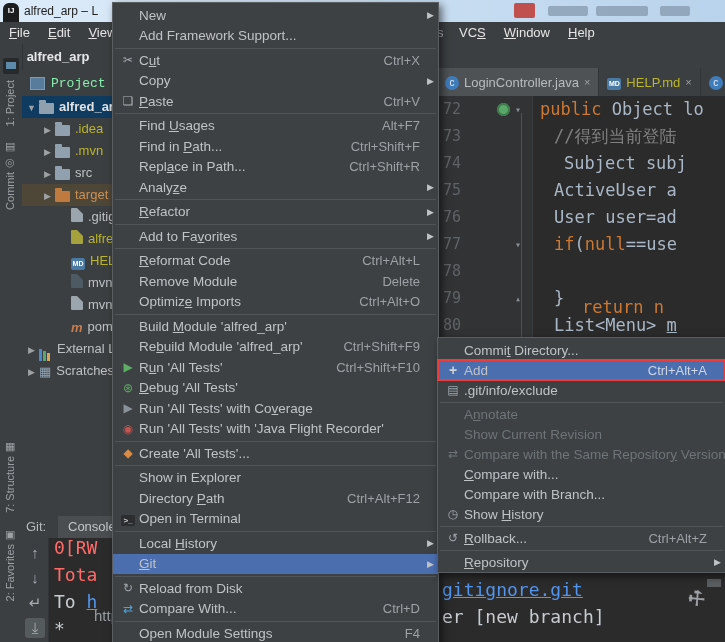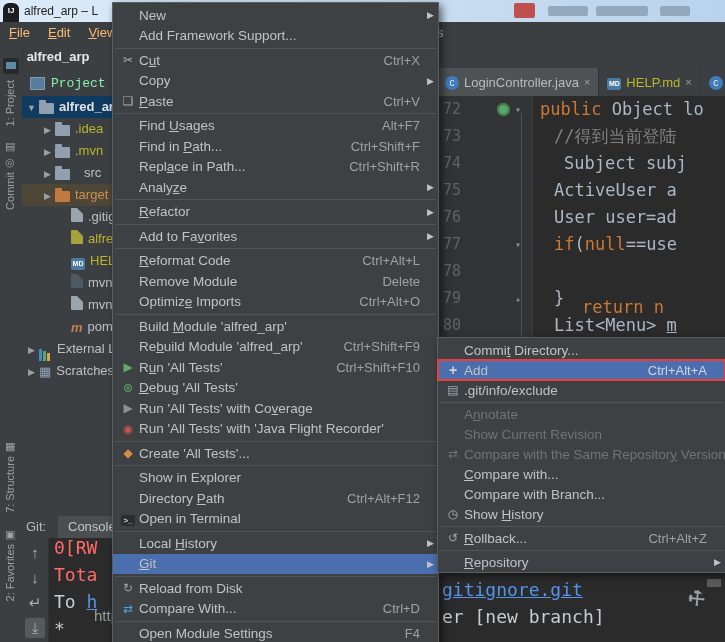--- a/index.html
+++ b/index.html
@@ -9,21 +9,21 @@
 
   
   #titlebar{left:0;top:0;width:725px;height:22px;
     background:linear-gradient(90deg,#dcebf9 0%,#cfe2f4 40%,#b9d3ec 100%);}
   #app-badge{left:3px;top:3px;width:16px;height:28px;background:#1b1d1e;border-radius:6px;
     color:#fff;font-size:8px;font-weight:bold;text-align:center;line-height:16px;}
   #title-text{left:24px;top:4px;color:#222;font-size:12px;white-space:nowrap;}
   .smudge{top:6px;height:10px;background:#7d8fa3;opacity:.65;border-radius:2px;}
   #red-ico{left:514px;top:3px;width:21px;height:15px;background:#c0504d;border-radius:2px;}
   #menubar{left:0;top:22px;width:725px;height:22px;background:#3c3f41;border-bottom:1px solid #333638;}
-  .mb-item{display:inline-block;color:#fdba74;font-size:13px;padding:3px 9px;}
+  .mb-item{display:inline-block;color:#e5e5e5;font-size:13px;padding:3px 9px;}
   .mb-item .u{text-decoration:underline;}
   #mb-frag{left:437px;top:25px;color:#bbbec2;font-size:13px;}
   #toolbar{left:0;top:44px;width:725px;height:26px;background:#3c3f41;border-bottom:1px solid #323537;}
   .folder-ico{position:relative;display:inline-block;width:15px;height:11px;background:#90a0ae;border-radius:1px;vertical-align:middle;}
   .folder-ico:before{content:"";position:absolute;left:0;top:-3px;width:7px;height:3px;background:inherit;border-radius:1px 1px 0 0;}
   #tb-project{left:8px;top:49px;color:#e4e6e8;font-size:13px;font-weight:bold;}
 
   
   #stripe{left:0;top:44px;width:22px;height:598px;background:#3c3f41;border-right:1px solid #323537;}
   .vlabel{writing-mode:vertical-rl;transform:rotate(180deg);color:#9da1a5;font-size:11px;white-space:nowrap;}
@@ -110,20 +110,21 @@
     <div id="red-ico" class="abs"></div>
     <div class="abs smudge" style="left:548px;width:40px;"></div>
     <div class="abs smudge" style="left:596px;width:52px;"></div>
     <div class="abs smudge" style="left:660px;width:30px;"></div>
   </div>
 
   <div id="menubar" class="abs">
     <span id="mb-left"><span class="mb-item"><span class="u">F</span>ile</span><span class="mb-item"><span class="u">E</span>dit</span><span class="mb-item"><span class="u">V</span>iew</span></span>
   </div>
   <div id="mb-frag" class="abs">s</div>
+  <div class="abs" id="mb-right-wrap" style="left:450px;top:22px;"><span id="mb-right-inner"><span class="mb-item">VC<span class="u">S</span></span><span class="mb-item"><span class="u">W</span>indow</span><span class="mb-item"><span class="u">H</span>elp</span></span></div>
 
   <div id="toolbar" class="abs"></div>
   <div id="tb-project" class="abs"><span class="folder-ico"></span>&nbsp;<span>alfred_arp</span></div>
 
   <div id="stripe" class="abs"></div>
   <div id="tool-sq" class="abs"></div>
   <div class="abs vlabel" style="left:4px;top:80px;">1: Project</div>
   <div class="abs stripe-ico" style="top:140px;">▤</div>
   <div class="abs stripe-ico" style="top:156px;">◎</div>
   <div class="abs vlabel" style="left:4px;top:172px;">Commit</div>
@@ -131,21 +132,21 @@
   <div class="abs vlabel" style="left:4px;top:456px;">7: Structure</div>
   <div class="abs stripe-ico" style="top:528px;">▣</div>
   <div class="abs vlabel" style="left:4px;top:544px;">2: Favorites</div>
 
   <div id="project-panel" class="abs">
     <div id="pp-header"><span class="hdr-ico"></span><span>Project</span></div>
     <div id="tree">
         <div class="tree-row sel" style="padding-left: 4px;"><span class="tr-arrow">▼</span><span class="tr-ico"><span class="folder-ico"></span></span><span style="color: rgb(223, 225, 227); font-weight: bold;">alfred_arp</span></div>
         <div class="tree-row" style="padding-left: 20px;"><span class="tr-arrow">▶</span><span class="tr-ico"><span class="folder-ico"></span></span><span style="color: rgb(187, 181, 41);">.idea</span></div>
         <div class="tree-row" style="padding-left: 20px;"><span class="tr-arrow">▶</span><span class="tr-ico"><span class="folder-ico"></span></span><span style="color: rgb(187, 181, 41);">.mvn</span></div>
-        <div class="tree-row" style="padding-left: 20px;"><span class="tr-arrow">▶</span><span class="tr-ico"><span class="folder-ico"></span></span><span style="color: rgb(189, 192, 195); margin-left: 9px;">src</span></div>
+        <div class="tree-row" style="padding-left: 20px;"><span class="tr-arrow">▶</span><span class="tr-ico"><span class="folder-ico"></span></span><span style="color: rgb(189, 192, 195);">src</span></div>
         <div class="tree-row warm" style="padding-left: 20px;"><span class="tr-arrow">▶</span><span class="tr-ico"><span class="folder-ico" style="background: rgb(192, 122, 63);"></span></span><span style="color: rgb(204, 145, 87);">target</span></div>
         <div class="tree-row" style="padding-left: 36px;"><span class="tr-arrow"></span><span class="tr-ico"><span class="file-ico"></span></span><span style="color: rgb(189, 192, 195);">.gitignore</span></div>
         <div class="tree-row" style="padding-left: 36px;"><span class="tr-arrow"></span><span class="tr-ico"><span class="file-ico" style="background: rgb(165, 161, 60);"></span></span><span style="color: rgb(187, 181, 41);">alfred_arp.iml</span></div>
         <div class="tree-row" style="padding-left: 36px;"><span class="tr-arrow"></span><span class="tr-ico"><span class="badge-ico" style="background: rgb(74, 121, 163);">MD</span></span><span style="color: rgb(187, 181, 41);">HELP.md</span></div>
         <div class="tree-row" style="padding-left: 36px;"><span class="tr-arrow"></span><span class="tr-ico"><span class="file-ico" style="background: rgb(77, 90, 99);"></span></span><span style="color: rgb(189, 192, 195);">mvnw</span></div>
         <div class="tree-row" style="padding-left: 36px;"><span class="tr-arrow"></span><span class="tr-ico"><span class="file-ico"></span></span><span style="color: rgb(189, 192, 195);">mvnw.cmd</span></div>
         <div class="tree-row" style="padding-left: 36px;"><span class="tr-arrow"></span><span class="tr-ico"><span style="color: rgb(199, 125, 79); font-style: italic; font-weight: bold; font-size: 13px;">m</span></span><span style="color: rgb(189, 192, 195);">pom.xml</span></div>
         <div class="tree-row" style="padding-left: 4px;"><span class="tr-arrow">▶</span><span class="tr-ico"><span class="bars-ico"><i style="background: rgb(74, 136, 199); height: 12px;"></i><i style="background: rgb(89, 168, 105); height: 10px;"></i><i style="background: rgb(216, 166, 87); height: 8px;"></i></span></span><span style="color: rgb(189, 192, 195);">External Libraries</span></div>
         <div class="tree-row" style="padding-left: 4px;"><span class="tr-arrow">▶</span><span class="tr-ico"><span style="color: rgb(143, 163, 181);">▦</span></span><span style="color: rgb(189, 192, 195);">Scratches and Consoles</span></div>
       </div>

